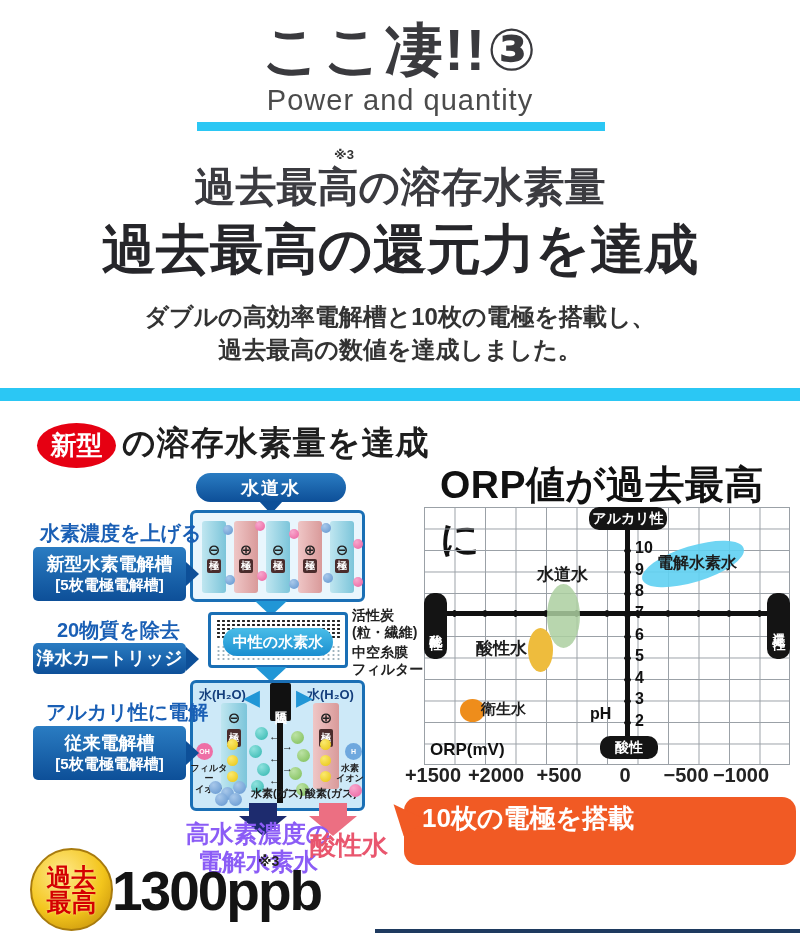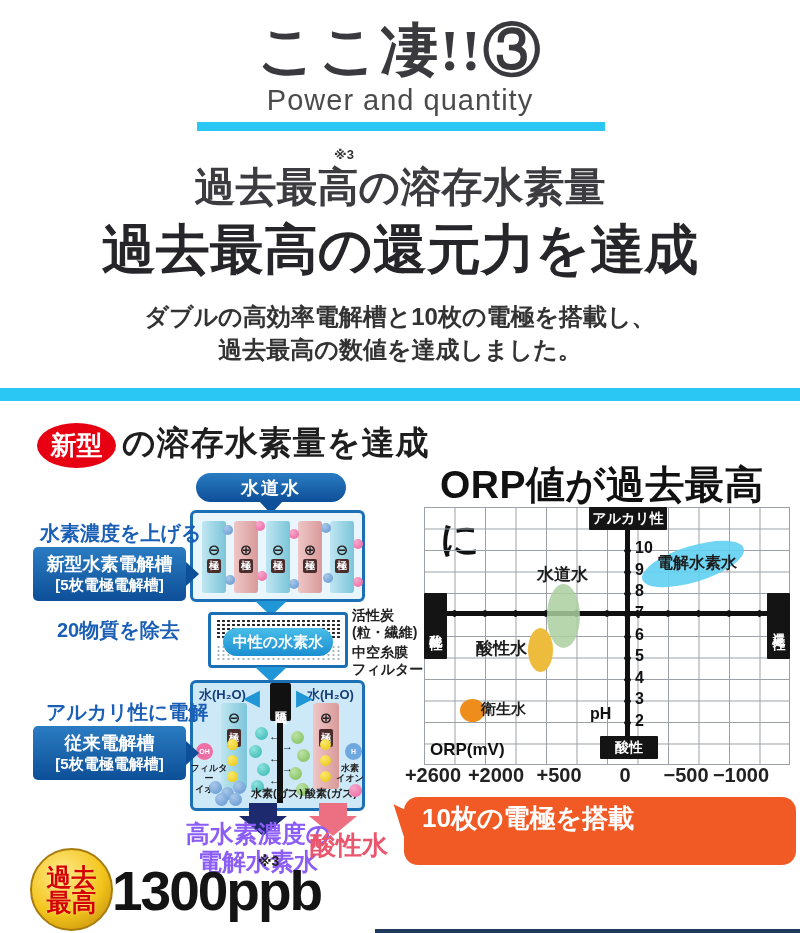--- a/index.html
+++ b/index.html
@@ -1,21 +1,21 @@
 <!DOCTYPE html>
 <html><head>
 <meta charset="utf-8">
 <style>
   * { margin:0; padding:0; box-sizing:border-box; }
   body { font-family: "Liberation Sans", "DejaVu Sans", sans-serif; background:#fff; }
   .page { position:relative; width:800px; height:933px; background:#fff; overflow:hidden; }
   .abs { position:absolute; }
 
   
-  .title { top:12px; left:0; width:100%; text-align:center; font-size:58px; font-weight:900; color:#3a3a3e; letter-spacing:2px;font-family:Liberation Serif, serif; }
+  .title { top:12px; left:0; width:100%; text-align:center; font-size:58px; font-weight:900; color:#3a3a3e; letter-spacing:2px; }
   .subtitle { top:84px; left:0; width:100%; text-align:center; font-size:29px; font-weight:500; color:#4b4b4b; letter-spacing:1px; }
   .cyan-line { top:122px; left:197px; width:408px; height:9px; background:#2bc7f4; }
 
   
   .hero-note { top:147px; left:334px; font-size:13px; font-weight:700; color:#333; }
   .hero-line1 { top:160px; left:0; width:100%; text-align:center; font-size:41px; font-weight:900; color:#3b3b40; }
   .hero-line2 { top:214px; left:0; width:100%; text-align:center; font-size:54px; font-weight:900; color:#26262a; }
   .hero-desc1 { top:301px; left:0; width:100%; text-align:center; font-size:24px; font-weight:700; color:#333; }
   .hero-desc2 { top:334px; left:0; width:100%; text-align:center; font-size:24px; font-weight:700; color:#333; }
   .cyan-bar { top:388px; left:0; width:800px; height:13px; background:#2bc7f4; }
@@ -96,21 +96,21 @@
   .vaxis { position:absolute; left:201px; top:20px; width:5px; height:212px; background:#111; }
   .vdots { position:absolute; left:198px; top:33px; width:11px; height:189px;
            background:radial-gradient(circle, #111 3px, transparent 3.4px) 0 0 / 11px 21.5px; }
   .haxis { position:absolute; left:6px; top:104px; width:352px; height:5px; background:#111; }
   .hdots { position:absolute; left:8px; top:101px; width:350px; height:11px;
            background:radial-gradient(circle, #111 3px, transparent 3.4px) 7.25px 0 / 30.5px 11px; }
   .ph-col { position:absolute; left:211px; top:33px; height:189px; display:flex; flex-direction:column; justify-content:space-between; }
   .ph-col span { font-size:16px; font-weight:700; color:#111; line-height:1; }
   .ph-name { position:absolute; left:166px; top:198px; font-size:16px; font-weight:700; color:#111; }
   .orp-name { position:absolute; left:6px; top:233px; font-size:17px; font-weight:700; color:#111; }
-  .qbox { position:absolute; background:#141414; color:#fff; border-radius:1px; display:flex; align-items:center; justify-content:center; font-weight:700; }
+  .qbox { position:absolute; background:#141414; color:#fff; border-radius:10px; display:flex; align-items:center; justify-content:center; font-weight:700; }
   .qbox.h { font-size:14px; }
   .qbox.v { font-size:13px; writing-mode:vertical-rl; letter-spacing:2px; }
   .blob { position:absolute; border-radius:50%; }
   .blob-lbl { position:absolute; font-weight:700; color:#1c1c1c; }
   .xticks span { position:absolute; top:764px; transform:translateX(-50%); font-size:20px; font-weight:700; color:#222; }
 
   
   .callout { top:797px; left:404px; width:392px; height:68px; background:#f15a24; border-radius:14px; color:#fff;
              padding:6px 0 0 18px; }
   .callout::before { content:''; position:absolute; left:-12px; top:2px; width:0; height:0;
@@ -253,20 +253,23 @@
     <div class="gas-lbl" style="left:112px;top:103px">酸素(ガス)</div>
     <div class="bub pk" style="left:156px;top:101px;width:13px;height:13px"></div>
   </div>
 
   <div class="abs step-caption" style="top:520px;left:40px">水素濃度を上げる</div>
   <div class="abs step-box" style="top:547px;left:33px;width:153px;height:54px">
     <div class="sb-l1">新型水素電解槽</div>
     <div class="sb-l2">[5枚電極電解槽]</div>
   </div>
   <div class="abs step-caption" style="top:617px;left:57px">20物質を除去</div>
+  <div class="abs step-box" style="top:643px;left:33px;width:153px;height:31px">
+    <div class="sb-l1">浄水カートリッジ</div>
+  </div>
   <div class="abs step-caption" style="top:699px;left:46px">アルカリ性に電解</div>
   <div class="abs step-box" style="top:726px;left:33px;width:153px;height:54px">
     <div class="sb-l1">従来電解槽</div>
     <div class="sb-l2">[5枚電極電解槽]</div>
   </div>
 
   <div class="out-arrow out-navy" style="left:239px;top:803px">
     <div class="stem"></div>
       <div class="head"></div>
   </div>
@@ -310,21 +313,21 @@
     </div>
     <div class="ph-name">pH</div>
     <div class="orp-name">ORP(mV)</div>
 
     <div class="qbox h" style="left:165px;top:0;width:78px;height:23px">アルカリ性</div>
     <div class="qbox h" style="left:176px;top:229px;width:58px;height:23px">酸性</div>
     <div class="qbox v" style="left:0;top:86px;width:23px;height:66px">酸化性</div>
     <div class="qbox v" style="left:343px;top:86px;width:23px;height:66px">還元性</div>
   </div>
   <div class="xticks">
-    <span style="left:433px">+2600</span>
+    <span style="left:433px">+1500</span>
     <span style="left:496px">+2000</span>
     <span style="left:559px">+500</span>
     <span style="left:625px">0</span>
     <span style="left:686px">−500</span>
     <span style="left:741px">−1000</span>
   </div>
 
   <div class="abs callout">
     <div class="l1">10枚の電極を搭載</div>
   </div>

